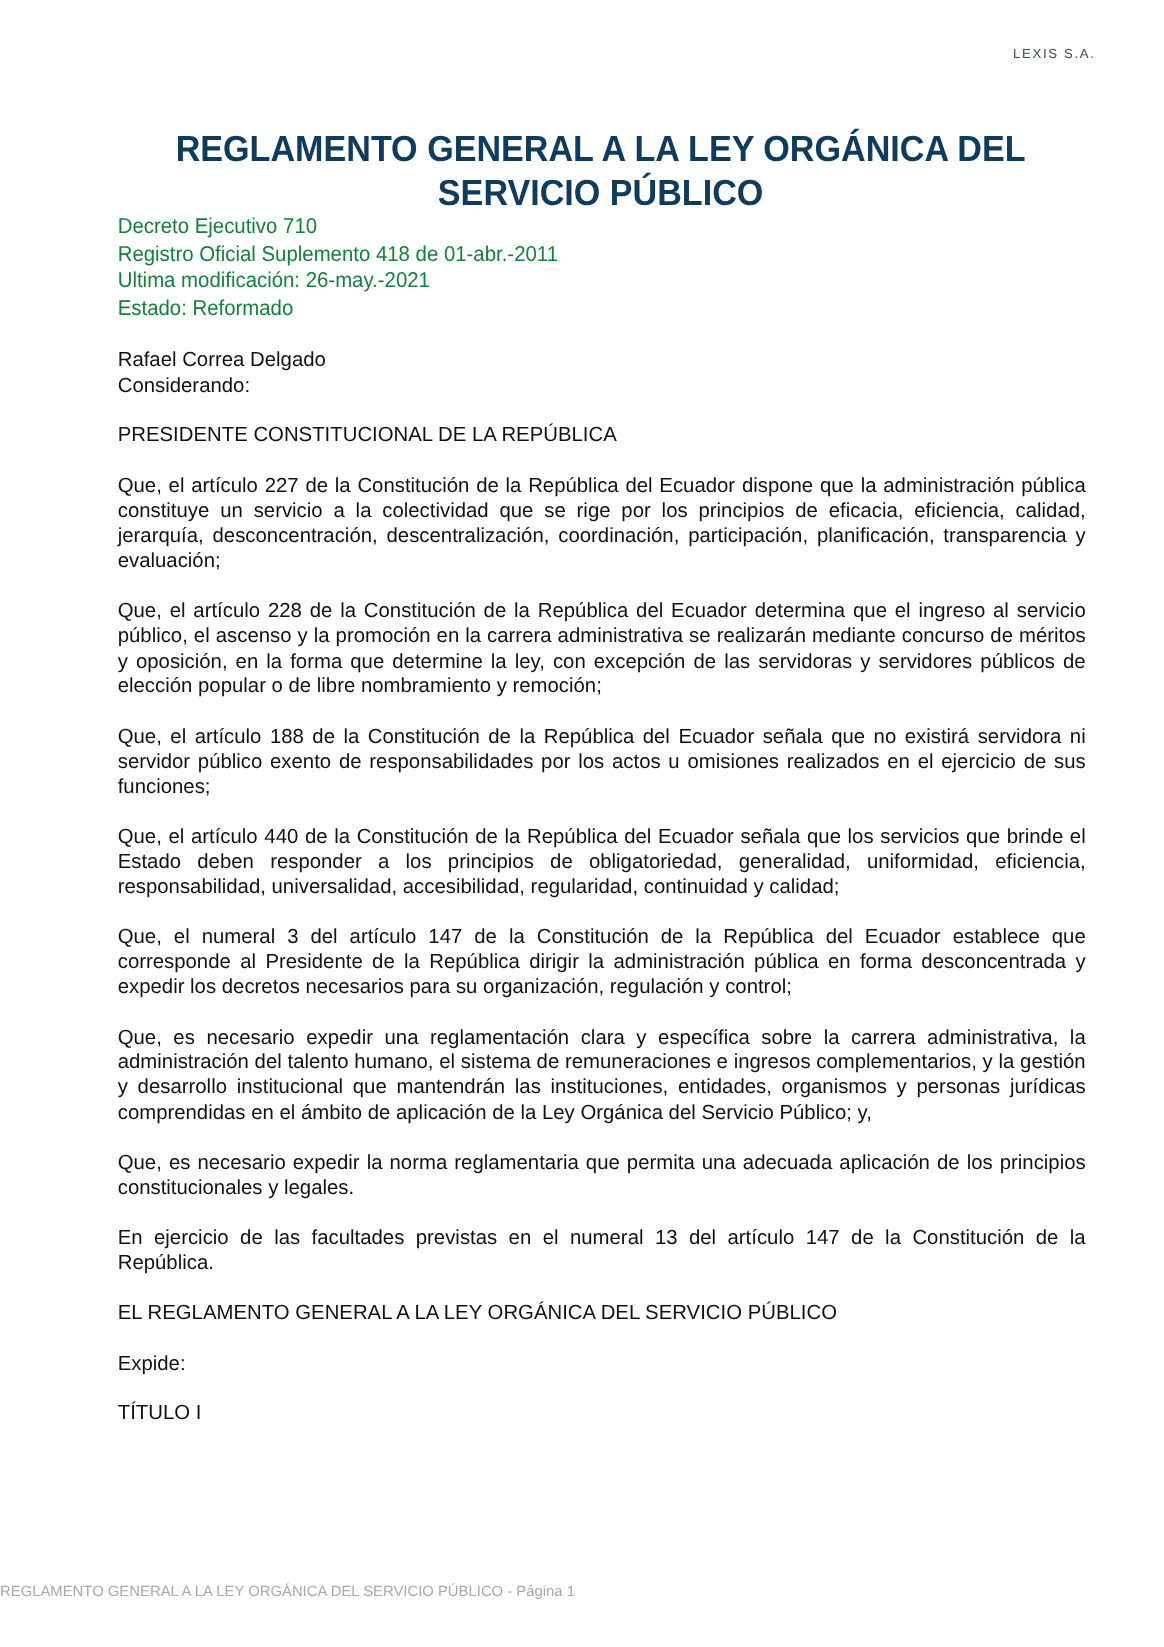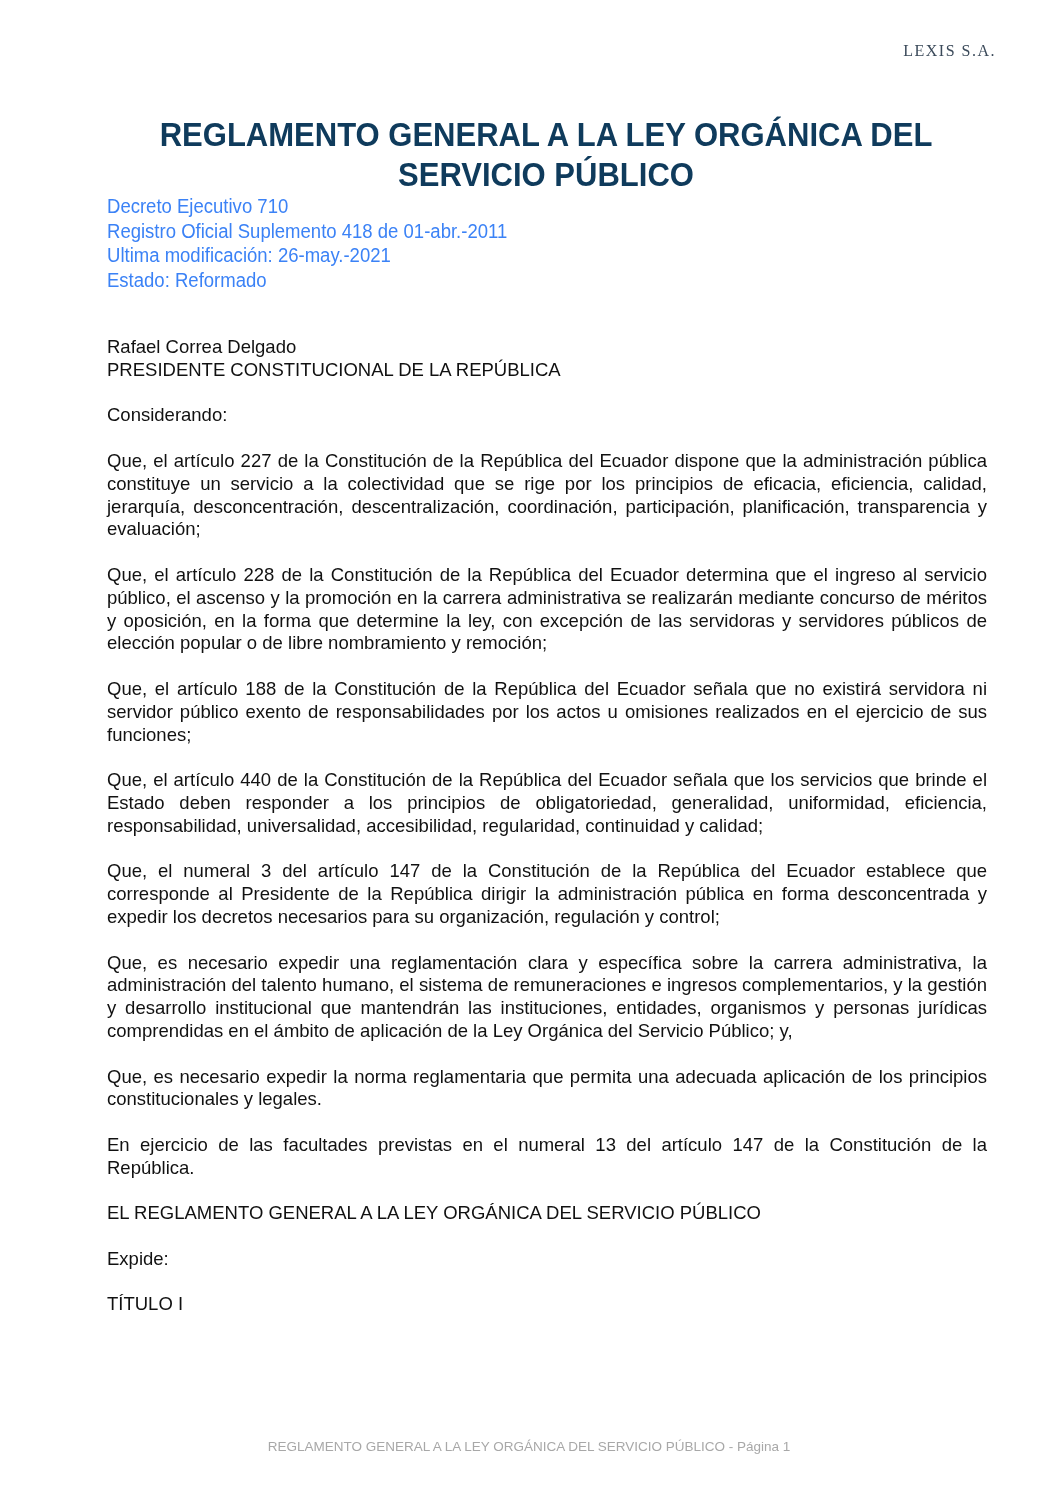--- a/index.html
+++ b/index.html
@@ -3,42 +3,42 @@
   <meta charset="utf-8">
   <style>
     html, body { margin: 0; padding: 0; background: #ffffff; }
     body {
       width: 1058px; height: 1497px; position: relative; overflow: hidden;
       font-family: "Liberation Sans", sans-serif;
       color: #111111;
     }
     .brand {
       position: absolute; top: 42px; right: 62px;
-      font-size: 16px; letter-spacing: 1.5px; color: #3b4a5a;
-      font-family: Liberation Serif, serif;
+      font-size: 12px; letter-spacing: 1.5px; color: #3b4a5a;
+      font-family: Liberation Sans, sans-serif;
     }
     .title {
       position: absolute; top: 115px; left: 100px; width: 892px;
       text-align: center; color: #0f3b5c; font-weight: bold;
       font-size: 33px; line-height: 40px; transform: scaleX(0.94);
     }
     .meta {
       position: absolute; top: 194px; left: 107px;
-      color: #3b82f6; font-size: 19.5px; line-height: 24.5px;
+      color: #15803d; font-size: 19.5px; line-height: 24.5px;
     }
     .meta div { transform-origin: left; transform: scaleX(0.95); }
     .body {
-      position: absolute; top: 336px; left: 107px; width: 880px;
+      position: absolute; top: 316px; left: 107px; width: 880px;
       font-size: 18.5px; line-height: 22.8px;
     }
     .body p { margin: 0 0 22.8px 0; text-align: justify; }
     .body p.tight { margin: 0; }
     .footer {
       position: absolute; top: 1438px; left: 0; width: 1058px;
-      text-align: center; color: #a8a8a8; font-size: 13.5px; line-height: 18px;
+      text-align: left; color: #a8a8a8; font-size: 13.5px; line-height: 18px;
     }
   </style>
 </head>
 <body>
 
 <div class="brand">LEXIS S.A.</div>
 
 <div class="title">
   <div>REGLAMENTO GENERAL A LA LEY ORGÁNICA DEL</div>
   <div>SERVICIO PÚBLICO</div>
@@ -46,22 +46,22 @@
 
 <div class="meta">
   <div>Decreto Ejecutivo 710</div>
   <div>Registro Oficial Suplemento 418 de 01-abr.-2011</div>
   <div>Ultima modificación: 26-may.-2021</div>
   <div>Estado: Reformado</div>
 </div>
 
 <div class="body">
   <p class="tight">Rafael Correa Delgado</p>
+  <p>Considerando:</p>
   <p>PRESIDENTE CONSTITUCIONAL DE LA REPÚBLICA</p>
-  <p>Considerando:</p>
   <p>Que, el artículo 227 de la Constitución de la República del Ecuador dispone que la administración pública constituye un servicio a la colectividad que se rige por los principios de eficacia, eficiencia, calidad, jerarquía, desconcentración, descentralización, coordinación, participación, planificación, transparencia y evaluación;</p>
   <p>Que, el artículo 228 de la Constitución de la República del Ecuador determina que el ingreso al servicio público, el ascenso y la promoción en la carrera administrativa se realizarán mediante concurso de méritos y oposición, en la forma que determine la ley, con excepción de las servidoras y servidores públicos de elección popular o de libre nombramiento y remoción;</p>
   <p>Que, el artículo 188 de la Constitución de la República del Ecuador señala que no existirá servidora ni servidor público exento de responsabilidades por los actos u omisiones realizados en el ejercicio de sus funciones;</p>
   <p>Que, el artículo 440 de la Constitución de la República del Ecuador señala que los servicios que brinde el Estado deben responder a los principios de obligatoriedad, generalidad, uniformidad, eficiencia, responsabilidad, universalidad, accesibilidad, regularidad, continuidad y calidad;</p>
   <p>Que, el numeral 3 del artículo 147 de la Constitución de la República del Ecuador establece que corresponde al Presidente de la República dirigir la administración pública en forma desconcentrada y expedir los decretos necesarios para su organización, regulación y control;</p>
   <p>Que, es necesario expedir una reglamentación clara y específica sobre la carrera administrativa, la administración del talento humano, el sistema de remuneraciones e ingresos complementarios, y la gestión y desarrollo institucional que mantendrán las instituciones, entidades, organismos y personas jurídicas comprendidas en el ámbito de aplicación de la Ley Orgánica del Servicio Público; y,</p>
   <p>Que, es necesario expedir la norma reglamentaria que permita una adecuada aplicación de los principios constitucionales y legales.</p>
   <p>En ejercicio de las facultades previstas en el numeral 13 del artículo 147 de la Constitución de la República.</p>
   <p>EL REGLAMENTO GENERAL A LA LEY ORGÁNICA DEL SERVICIO PÚBLICO</p>
   <p>Expide:</p>

